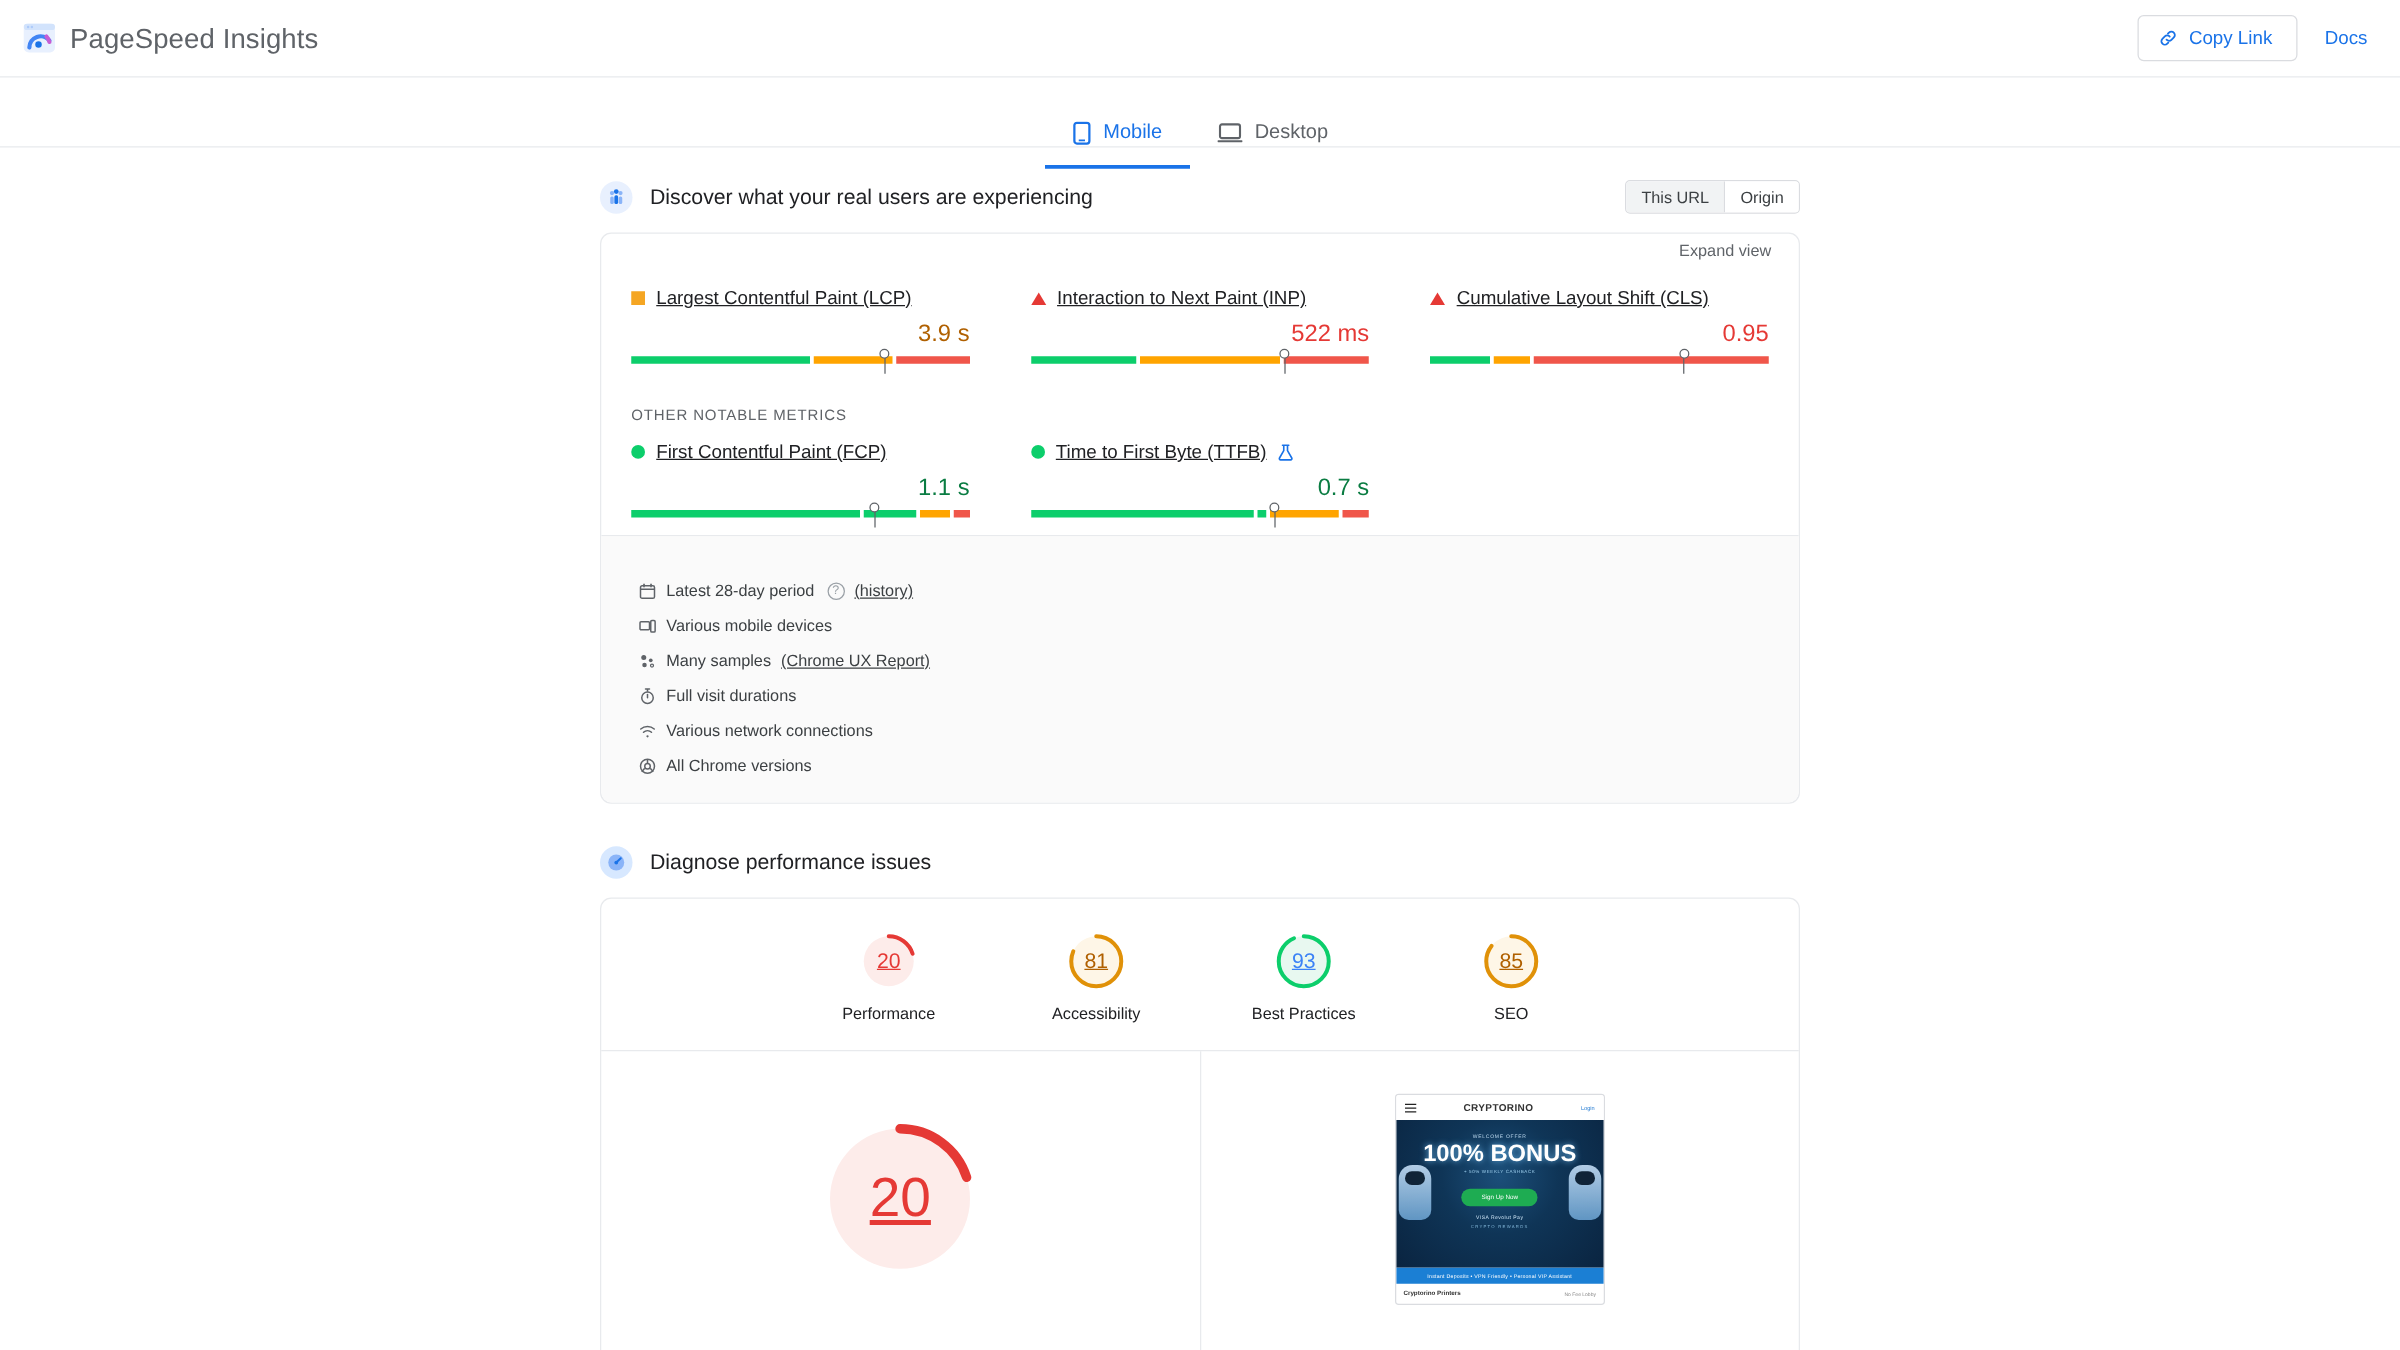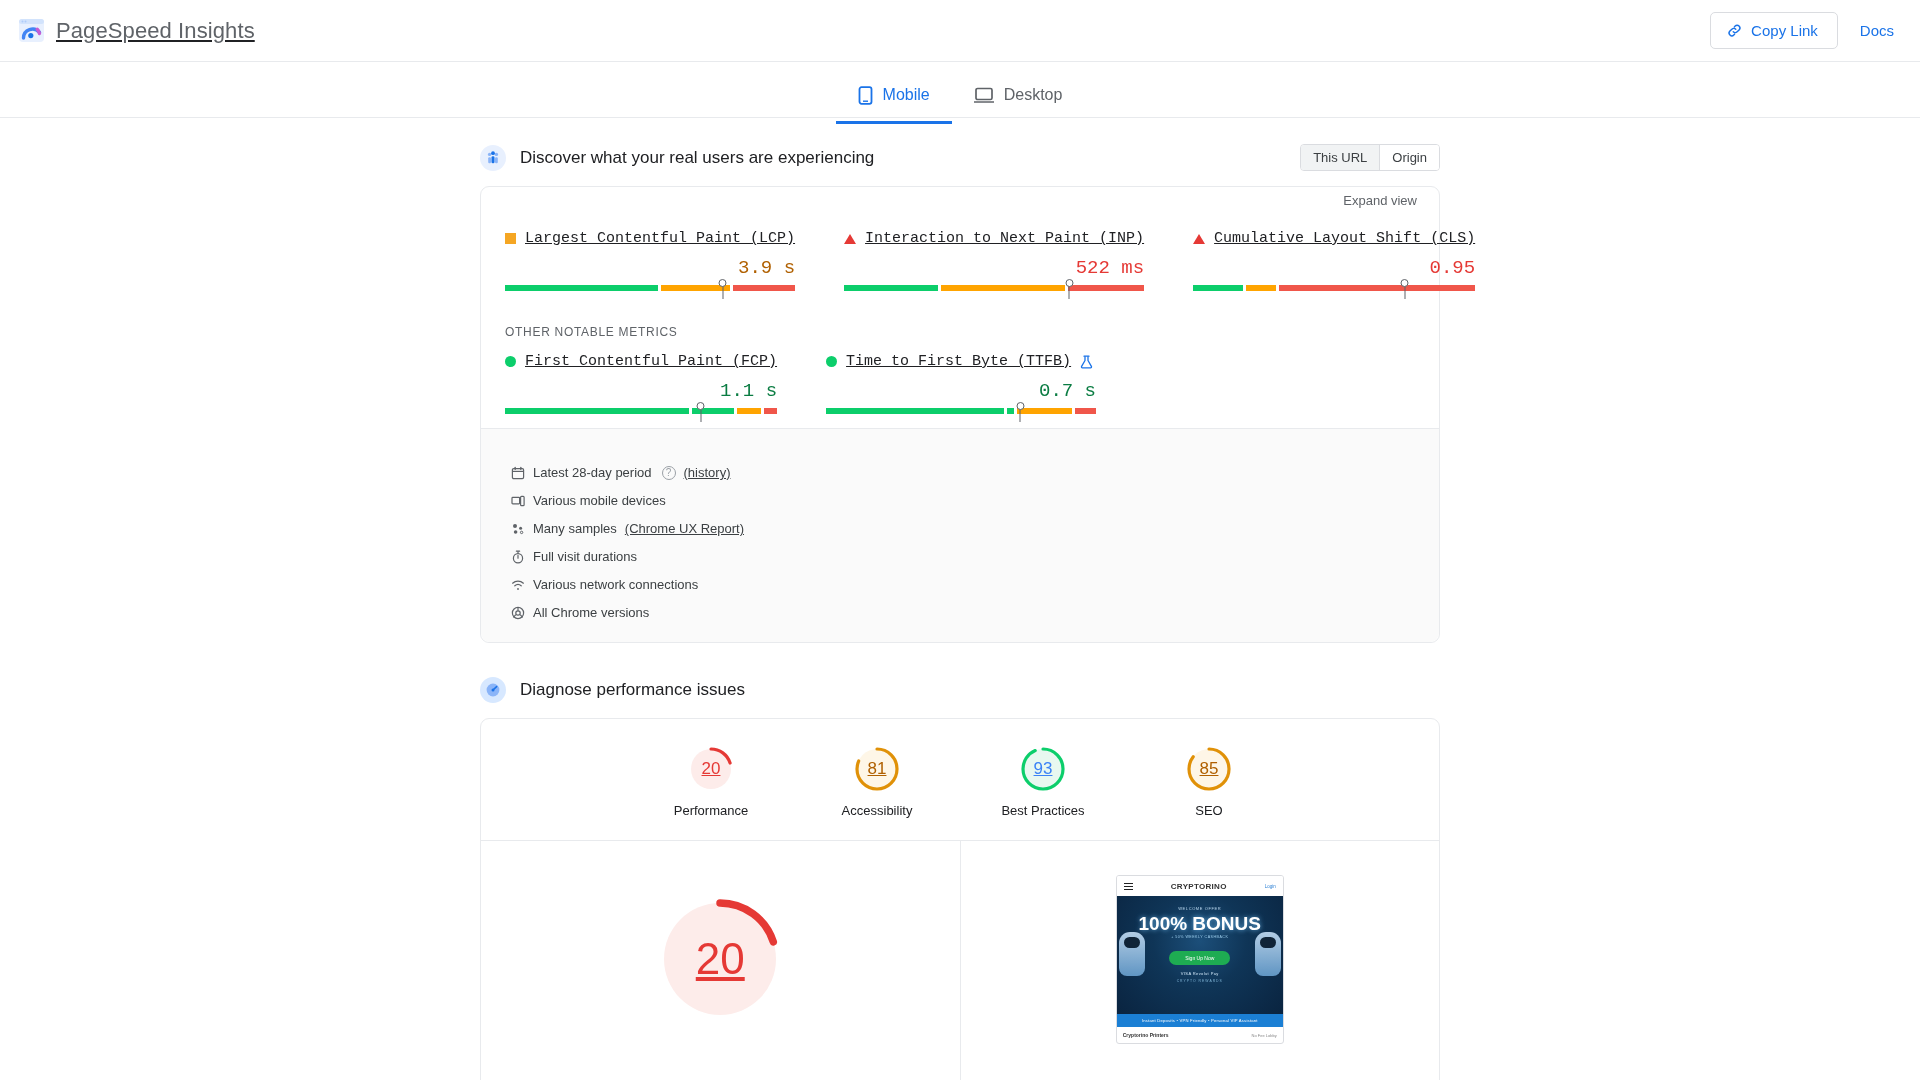--- a/index.html
+++ b/index.html
@@ -13,21 +13,21 @@
 
   
   .app-header {
     height: 62px;
     border-bottom: 1px solid #e8eaed;
     display: flex;
     align-items: center;
     padding: 0 22px 0 18px;
     position: relative;
   }
-  .brand { display: flex; align-items: center; gap: 11px; text-decoration: underline; }
+  .brand { display: flex; align-items: center; gap: 11px; }
   .brand-logo { width: 27px; height: 27px; position: relative; }
   .brand-title {
     font-size: 22px;
     color: #5f6368;
     letter-spacing: .1px;
   }
   .header-right {
     margin-left: auto;
     display: flex;
     align-items: center;
@@ -60,21 +60,21 @@
     height: 56px;
   }
   .tab {
     display: flex; align-items: center; gap: 10px;
     padding: 0 22px;
     font-size: 16px;
     color: #5f6368;
     cursor: pointer;
     border-bottom: 3px solid transparent;
     position: relative;
-    top: 7px;
+    top: 18px;
   }
   .tab.active { color: #1a73e8; border-bottom-color: #1a73e8; }
 
   
   .page {
     width: 960px;
     margin: 0 auto;
     padding-top: 26px;
   }
   .section-head {
@@ -154,21 +154,20 @@
   }
   .expand-link {
     font-size: 13px; color: #5f6368; cursor: pointer;
   }
 
   .metrics-grid {
     display: grid;
     grid-template-columns: repeat(3, 1fr);
     gap: 0 49px;
     padding: 22px 24px 6px;
-    font-family: Liberation Mono, monospace;
   }
   .metrics-grid.two {
     grid-template-columns: repeat(3, 1fr);
     padding-top: 14px;
   }
   .metric { }
   .metric-label-row {
     display: flex; align-items: center; gap: 9px;
     font-size: 15px;
   }

